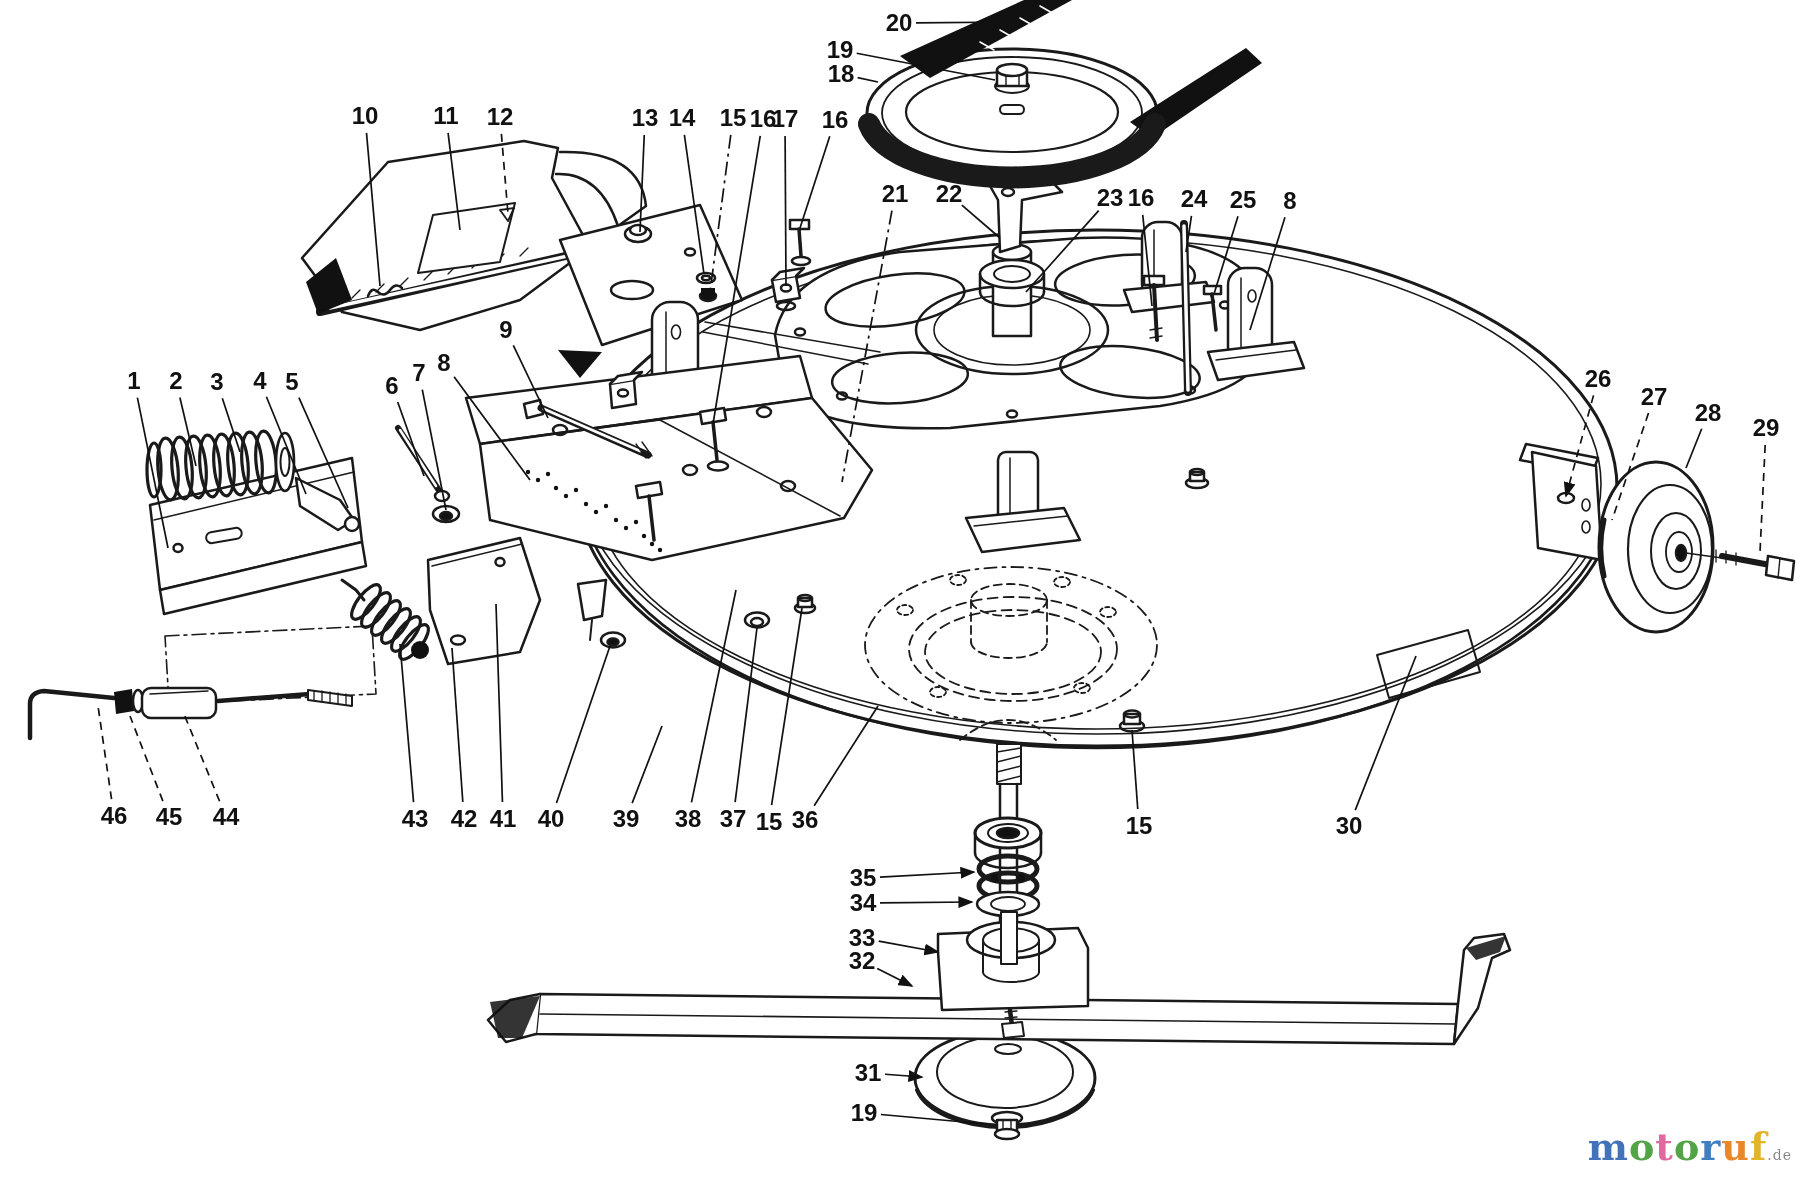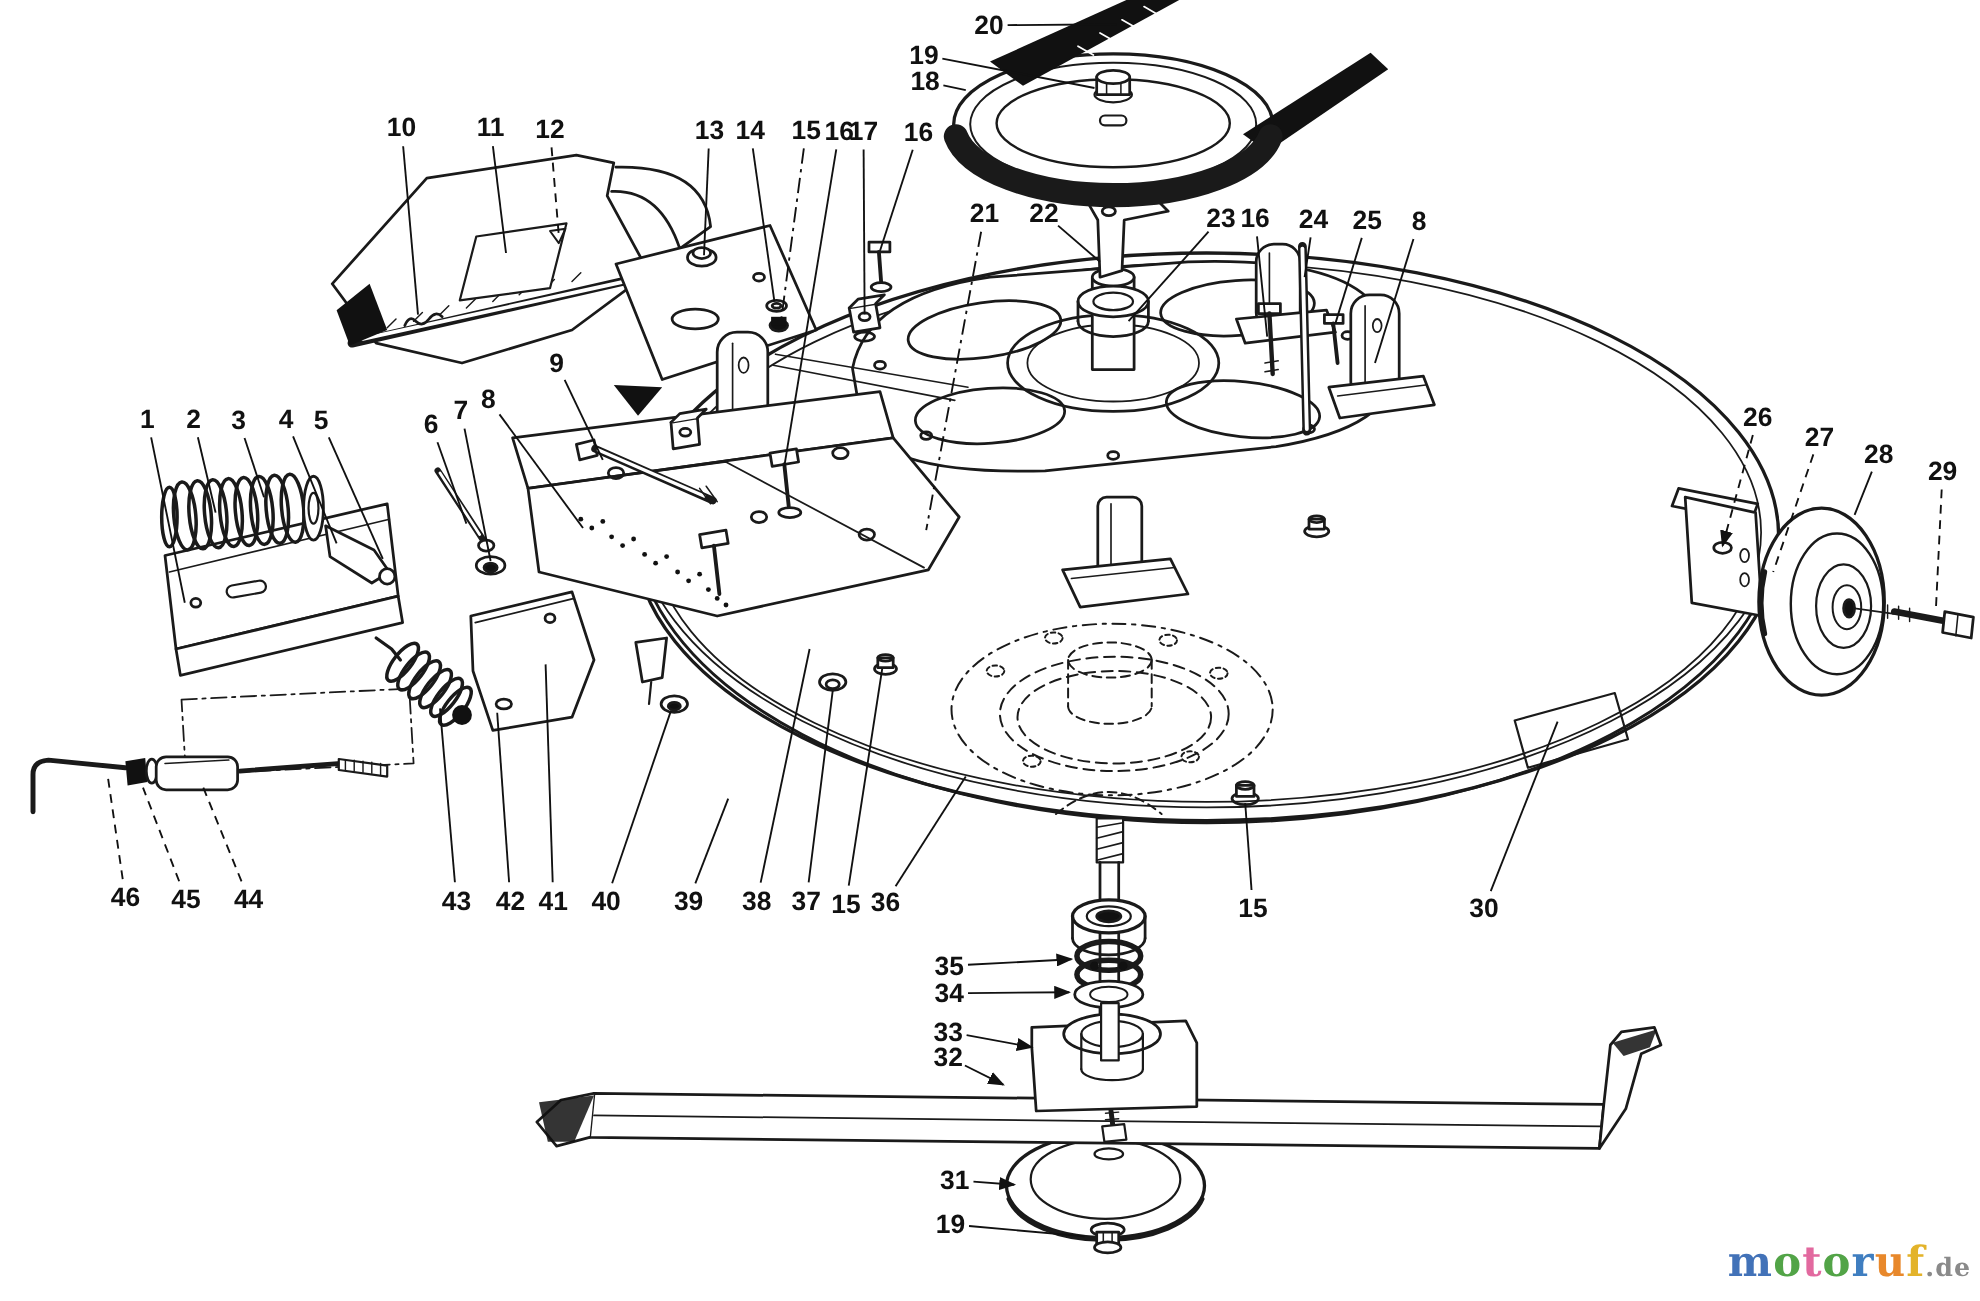--- a/index.html
+++ b/index.html
@@ -2,21 +2,21 @@
 <html><head>
 <meta charset="utf-8">
 <style>
   html,body{margin:0;padding:0;background:#ffffff;}
   .stage{position:relative;width:1800px;height:1183px;background:#ffffff;overflow:hidden;
          font-family:"Liberation Sans",sans-serif;}
   .stage svg{position:absolute;left:0;top:0;}
   text.callout{font-family:"Liberation Sans",sans-serif;font-weight:bold;font-size:24px;fill:#111;}
   .watermark{position:absolute;right:8px;bottom:14px;font-family:"DejaVu Serif",serif;
              font-weight:bold;font-size:38px;letter-spacing:1px;user-select:none;}
-  .watermark .suffix{font-size:23px;font-weight:bold;}
+  .watermark .suffix{font-size:14px;font-weight:normal;}
 </style>
 </head>
 <body>
 
 <div class="stage">
 <svg width="1800" height="1183" viewBox="0 0 1800 1183">
   <defs>
     <marker id="arr" markerWidth="9" markerHeight="7" refX="8" refY="3.5" orient="auto">
       <path d="M0,0 L9,3.5 L0,7 Z" fill="#111"></path>
     </marker>

